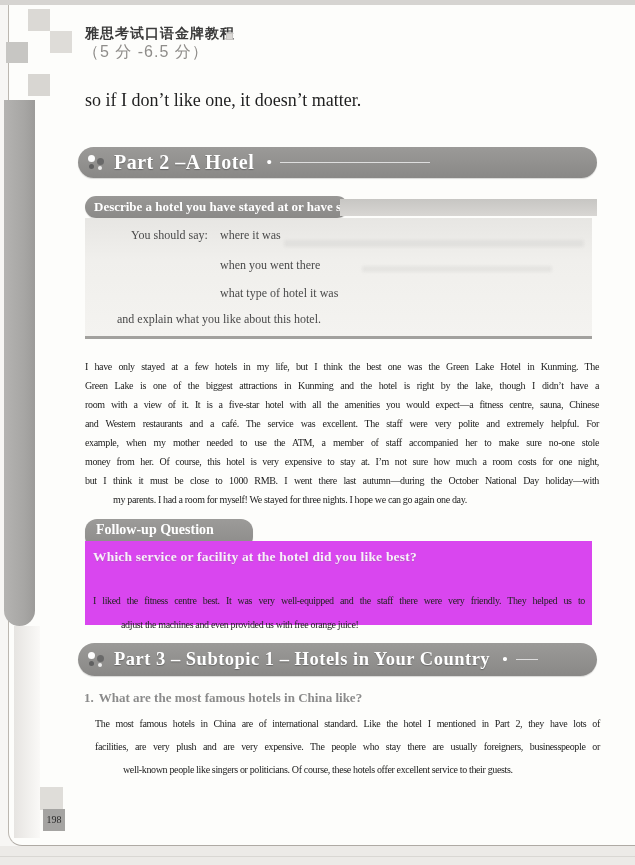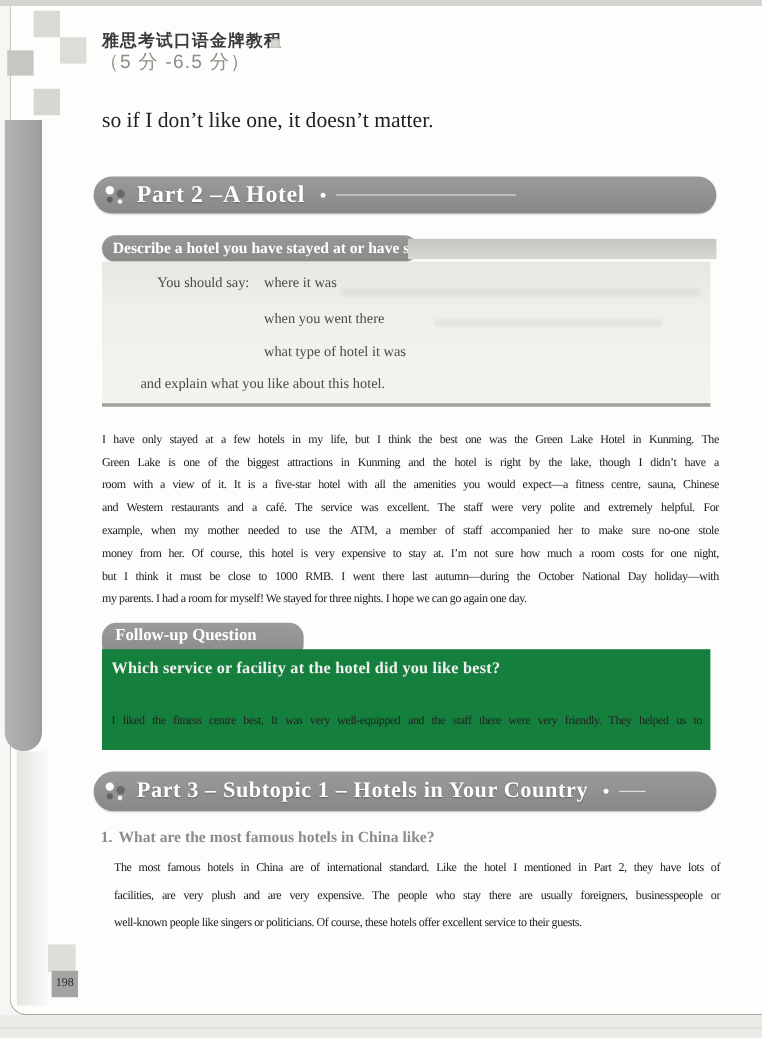--- a/index.html
+++ b/index.html
@@ -106,32 +106,32 @@
   .smudge { position:absolute; background:rgba(125,125,125,0.10); filter:blur(1.5px); border-radius:2px; }
   .sm1 { right:8px;  top:22px; width:300px; height:7px; }
   .sm2 { right:40px; top:48px; width:190px; height:6px; }
 
   
   .pline {
     font-size:10px; line-height:19px; color:#1b1b1b;
     letter-spacing:-0.35px;
     text-align:justify; text-align-last:justify;
   }
-  .pline.last { text-align-last:left; }
+  .pline.last { text-align-last:left;margin-left:28px; }
   .main-answer { position:absolute; left:85px; top:357px; width:514px; }
 
   
   .fu-banner {
     position:absolute; left:85px; top:519px; width:168px; height:30px;
     background:linear-gradient(180deg,#9c9b99,#8b8a88);
     border-radius:12px; color:#fff; font-weight:bold; font-size:14px;
     line-height:21px; padding-left:11px; white-space:nowrap;
     box-shadow:0 1px 1px rgba(0,0,0,0.12);
   }
-  .fu-box { position:absolute; left:85px; top:541px; width:507px; height:84px; background:#15803d; }
+  .fu-box { position:absolute; left:85px; top:541px; width:507px; height:84px; background:#d946ef; }
   .fu-question {
     position:absolute; left:8px; top:8px; font-weight:bold; font-size:13.5px;
     color:rgba(253,253,253,0.92); letter-spacing:0.2px; white-space:nowrap;
     text-shadow:0 1px 1px rgba(120,120,120,0.35);
   }
   .fu-answer { position:absolute; left:8px; top:48px; width:492px; }
   .fu-answer .pline { line-height:24px; color:#222; }
 
   
   .q1-heading {
@@ -197,20 +197,21 @@
   <div class="pline last">my parents. I had a room for myself! We stayed for three nights. I hope we can go again one day.</div>
 </div>
 
 <div class="fu-banner">
   <span>Follow-up Question</span>
 </div>
 <div class="fu-box">
   <div class="fu-question">Which service or facility at the hotel did you like best?</div>
   <div class="fu-answer">
     <div class="pline">I liked the fitness centre best. It was very well-equipped and the staff there were very friendly. They helped us to</div>
+    <div class="pline last">adjust the machines and even provided us with free orange juice!</div>
   </div>
 </div>
 
 <div class="banner banner-part3">
   <span class="dots-icon">
       <i class="d1"></i>
       <i class="d2"></i>
       <i class="d3"></i>
       <i class="d4"></i>
     </span>

